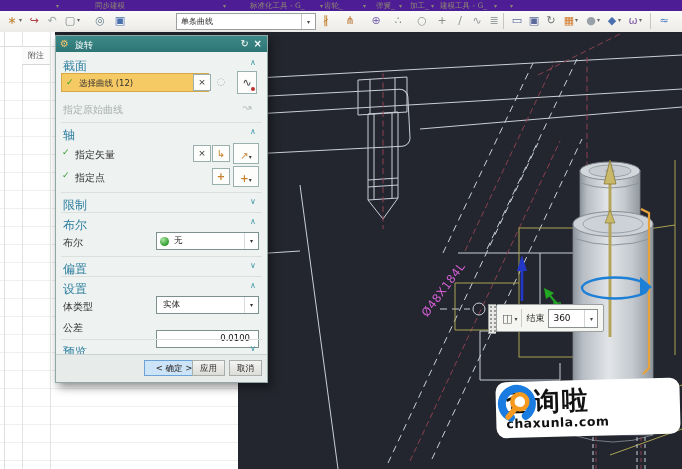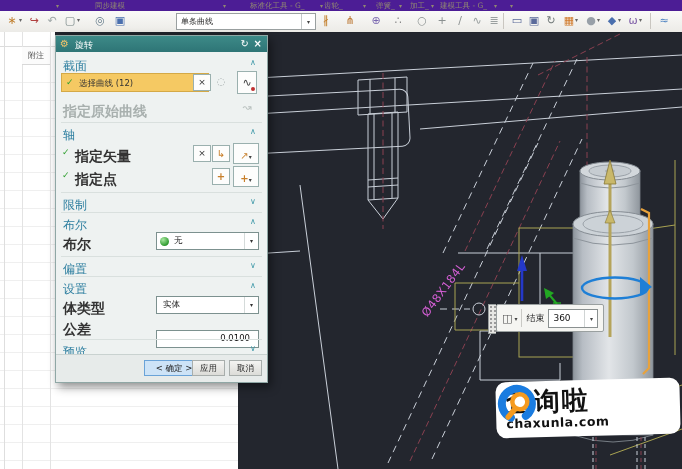--- a/index.html
+++ b/index.html
@@ -70,21 +70,21 @@
   .slabel{position:absolute;font-size:12px;color:#2e7fa0;white-space:nowrap;cursor:default;}
   .chev{position:absolute;left:194px;font-size:8px;color:#3e98a8;cursor:pointer;}
   .divider{position:absolute;left:5px;width:201px;height:1px;background:#d9e0de;}
   .orow{position:absolute;left:5px;top:37px;width:148px;height:19px;background:#f5c963;
         border:1px solid #d4a946;box-sizing:border-box;cursor:pointer;}
   .ock{position:absolute;left:4px;top:3px;font-size:9px;color:#2f9f2f;font-weight:bold;}
   .otext{position:absolute;left:17px;top:4px;font-size:8.5px;color:#333;white-space:nowrap;}
   .dbtn{position:absolute;background:#fdfdfc;border:1px solid #9ab0ae;box-sizing:border-box;
         text-align:center;cursor:pointer;}
   .dbtn.flat{background:transparent;border:none;}
-  .glabel{position:absolute;font-size:14px;color:#333;white-space:nowrap;font-weight:bold;}
+  .glabel{position:absolute;font-size:10px;color:#333;white-space:nowrap;}
   .gray{color:#a8b0ae;}
   .gchk{position:absolute;font-size:9px;color:#2f9f2f;font-weight:bold;}
   .ddrop{position:absolute;left:100px;width:103px;height:18px;background:#fff;border:1px solid #7c918f;
         box-sizing:border-box;cursor:pointer;}
   .ddrop .dval{position:absolute;left:17px;top:2px;font-size:8.5px;color:#222;}
   .ddrop .dval.noicon{left:6px;}
   .ddrop .dcaret{position:absolute;right:0;top:0;width:13px;height:100%;text-align:center;
         font-size:6px;color:#333;line-height:16px;border-left:1px solid #d5dbda;}
   .sphere{position:absolute;left:3px;top:4px;width:9px;height:9px;border-radius:50%;
         background:radial-gradient(circle at 35% 30%,#a8e8a0,#2f9b2f 70%,#1c6e1c);}

